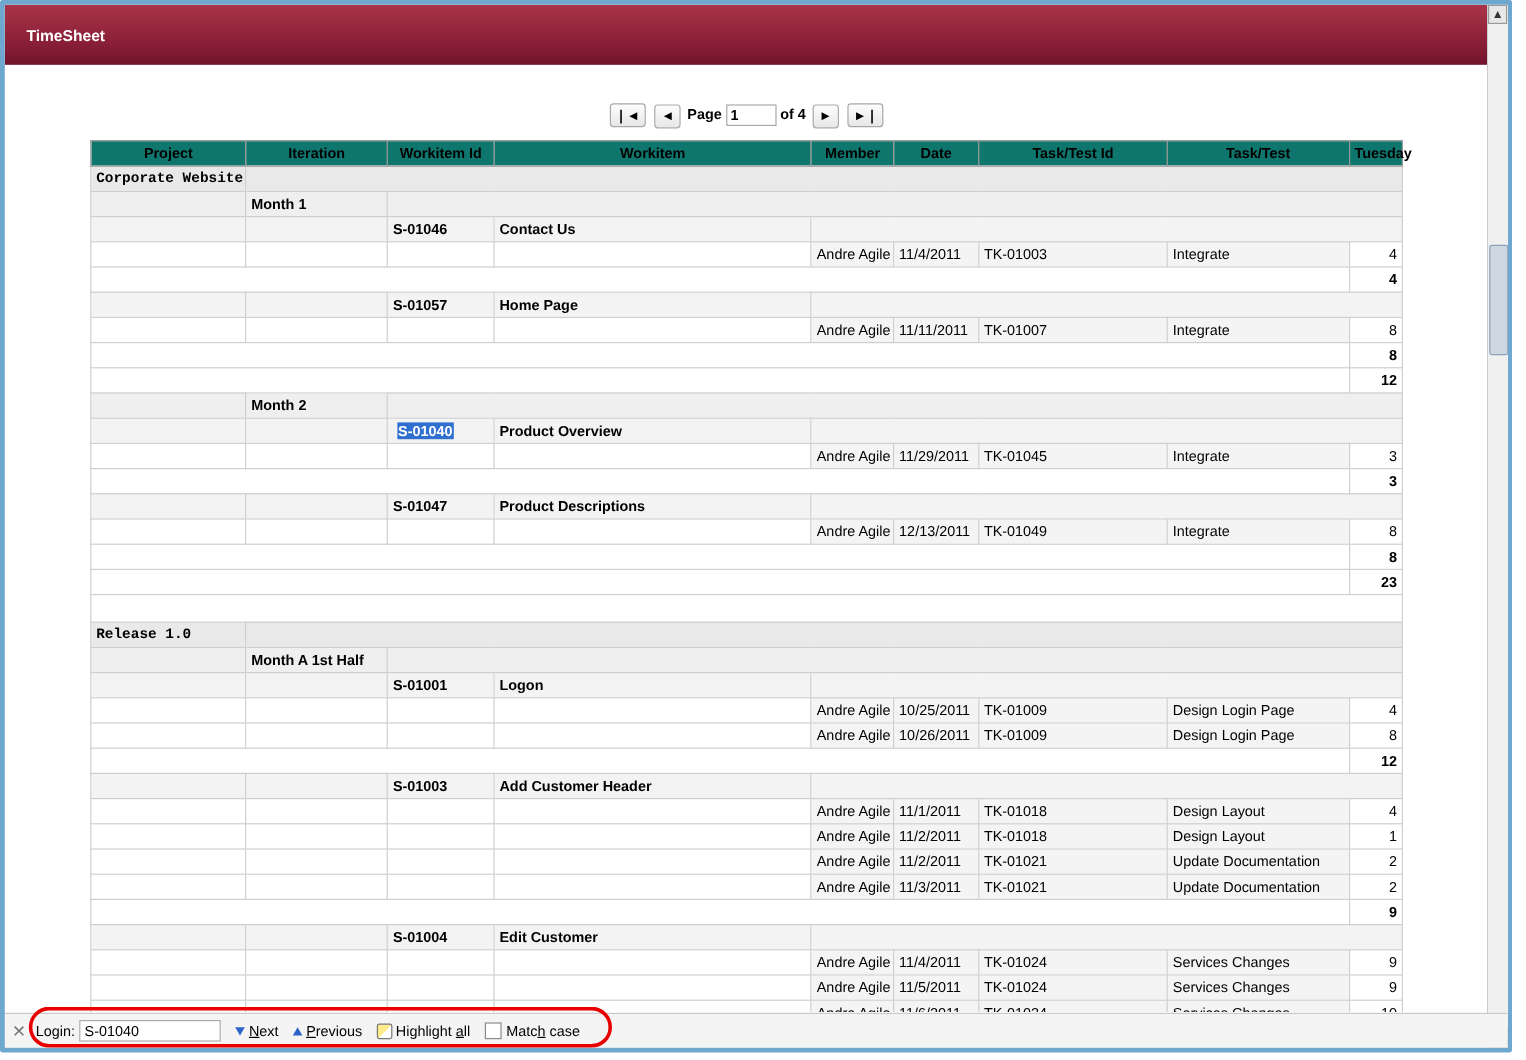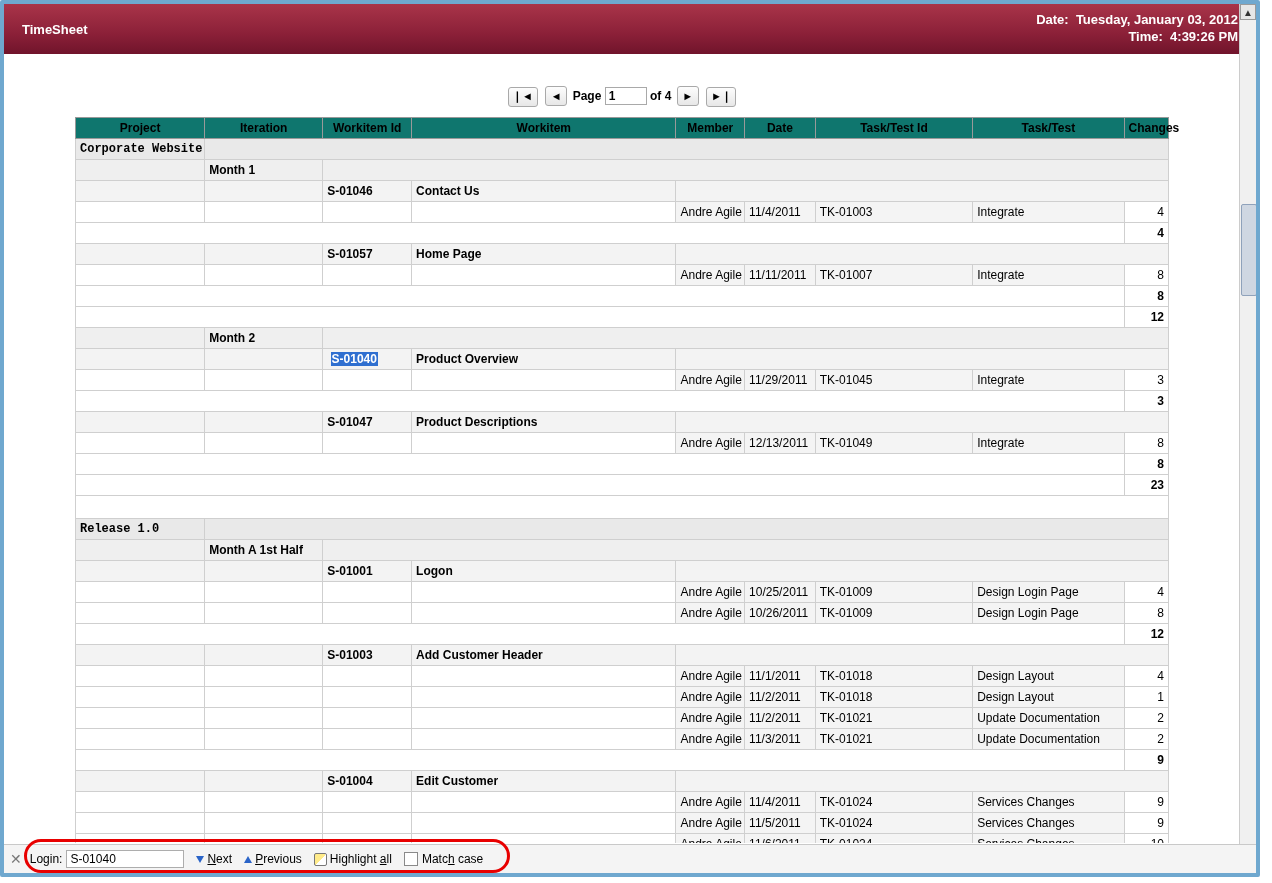--- a/index.html
+++ b/index.html
@@ -43,24 +43,20 @@
   .callout{position:absolute;border:3px solid #e80000;border-radius:18px;pointer-events:none;}
   .callout1{left:20px;bottom:0px;width:480px;height:28px;}
   .nb{white-space:nowrap;overflow:hidden;}
 </style>
 </head>
 <body>
 
 <div class="app-window">
   <div class="header-bar">
     <div class="header-title">TimeSheet</div>
-    <div class="header-right">
-      <span class="ln"><span>Date:</span>&nbsp;&nbsp;<span>Tuesday, January 03, 2012</span></span>
-      <span class="ln"><span>Time:</span>&nbsp;&nbsp;<span>4:39:26 PM</span></span>
-    </div>
   </div>
 
   <div class="main">
     <div class="pager">
       <button>❘◄</button>
       <button>◄</button>
       <span class="pglabel">Page</span>
       <input value="1" style="">
       <span class="pglabel">of</span>
       <span class="pglabel">4</span>
@@ -83,21 +79,21 @@
       <thead>
           <tr id="hdr">
             <th>Project</th>
             <th>Iteration</th>
             <th>Workitem Id</th>
             <th>Workitem</th>
             <th>Member</th>
             <th>Date</th>
             <th>Task/Test Id</th>
             <th>Task/Test</th>
-            <th>Changes</th>
+            <th>Tuesday</th>
           </tr>
         </thead>
       <tbody id="tb">
           <tr class="group-l1">
             <td class="nb">Corporate Website</td>
             <td colspan="8">&nbsp;</td>
           </tr>
           <tr class="group-l2">
             <td>&nbsp;</td>
             <td class="nb">Month 1</td>

